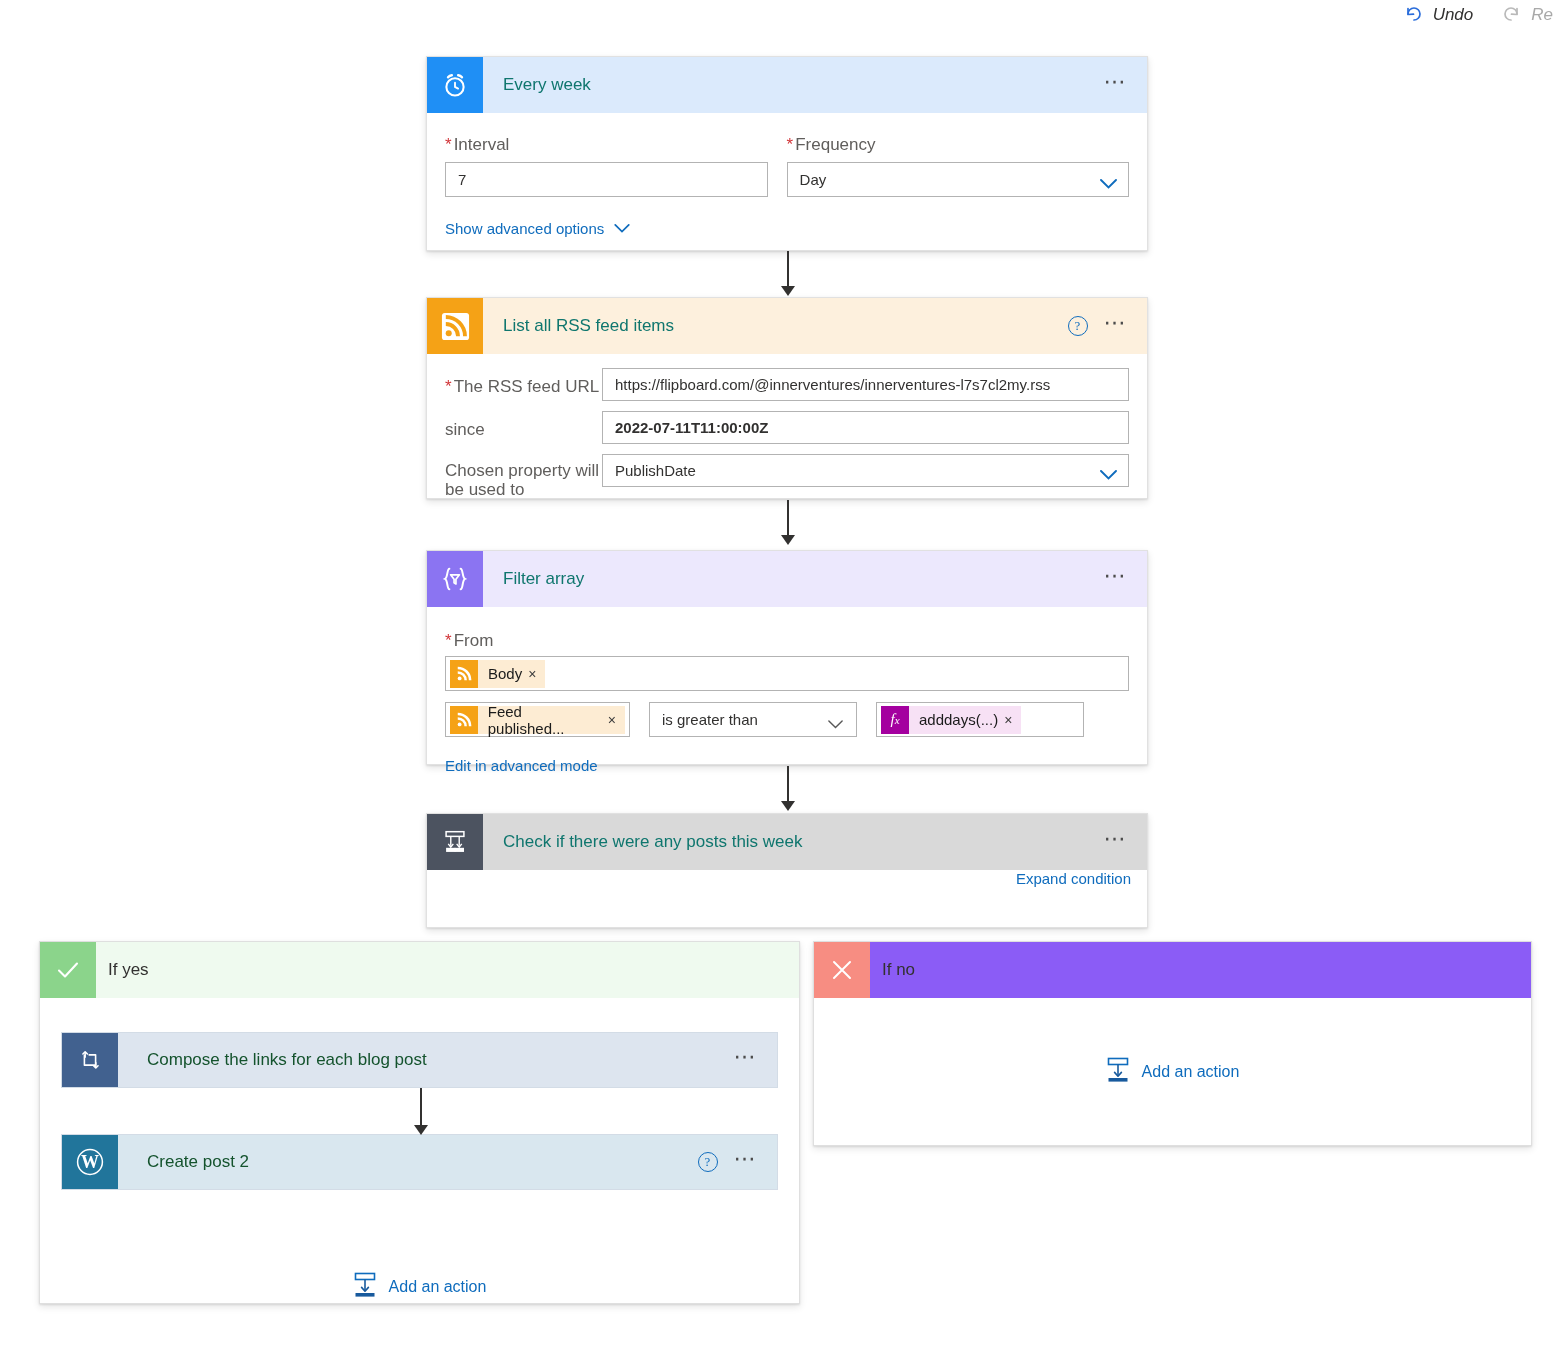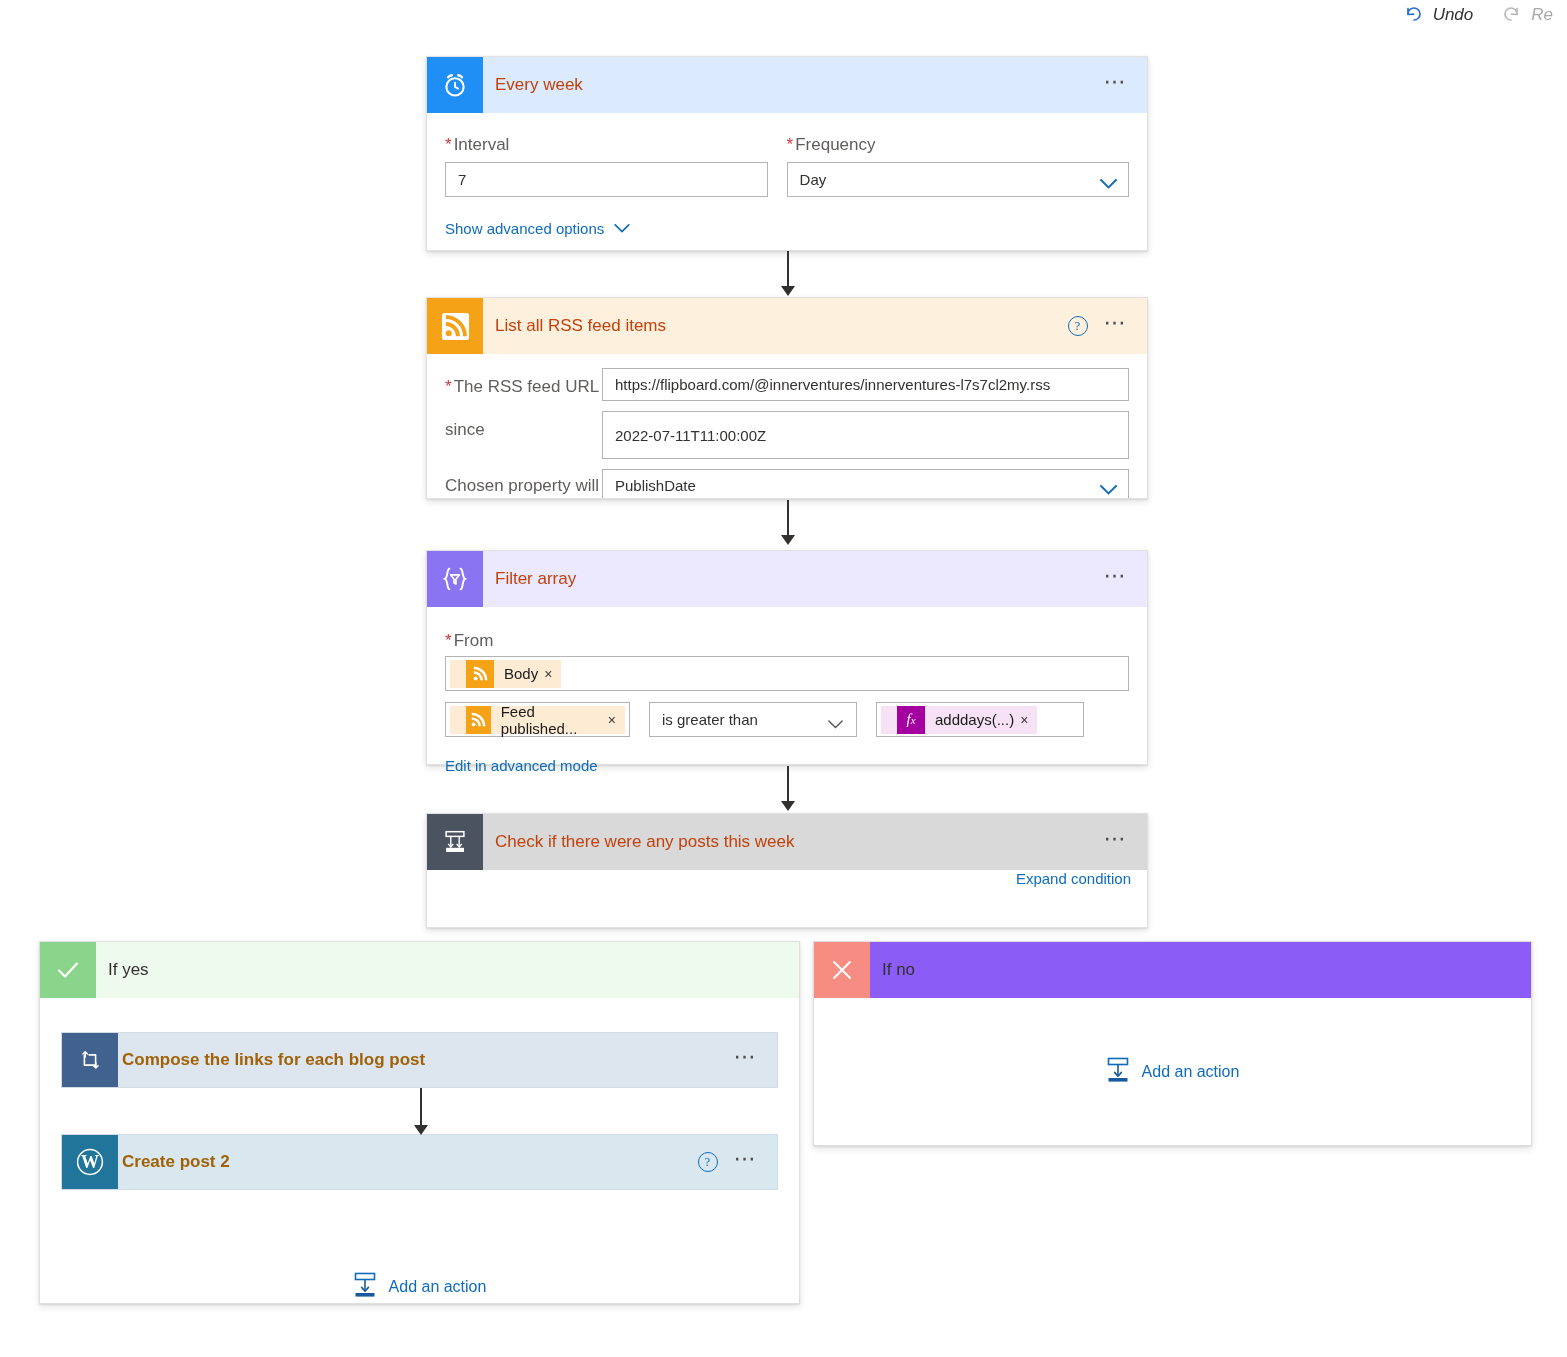--- a/index.html
+++ b/index.html
@@ -36,21 +36,21 @@
   .card-head {
     display: flex; align-items: stretch; height: 56px;
     position: relative;
   }
   .card-icon {
     width: 56px; min-width: 56px; height: 56px;
     display: flex; align-items: center; justify-content: center;
   }
   .card-title {
     flex: 1; display: flex; align-items: center;
-    font-size: 17px; color: #c2410c; padding-left: 12px;
+    font-size: 17px; color: #0f766e; padding-left: 20px;
   }
   .head-actions {
     display: flex; align-items: center; gap: 16px; padding-right: 18px;
   }
   .help-icon {
     width: 20px; height: 20px; border: 1.4px solid #0f6cbd; border-radius: 50%;
     color: #0f6cbd; font-size: 13px; line-height: 17px; text-align: center;
     font-family: "Liberation Serif", serif;
   }
   .ellipsis {
@@ -72,21 +72,21 @@
   .combo { position: relative; }
   .chev {
     position: absolute; right: 11px; top: 50%; transform: translateY(-50%);
     width: 17px; height: 10px;
   }
   .linkblue { color: #0f6cbd; font-size: 15px; }
   .link-row { display: flex; align-items: center; gap: 10px; }
 
   
   .token {
-    display: inline-flex; align-items: center; height: 28px; padding-left: 16px;
+    display: inline-flex; align-items: center; height: 28px;
   }
   .token-chip { display: inline-flex; align-items: center; height: 28px; }
   .tok-ico { width: 28px; height: 28px; display: flex; align-items: center; justify-content: center; }
   .tok-label { font-size: 15px; color: #1b1b1b; padding: 0 6px 0 10px; }
   .tok-x { font-size: 14px; color: #3b3b3b; padding-right: 9px; }
   .tok-rss { background: #fdecd3; }
   .tok-rss .tok-ico { background: #f5a216; }
   .tok-fx  { background: #f7e1f5; }
   .tok-fx  .tok-ico { background: #a4009f; color: #fff; font-style: italic; font-family: "Liberation Serif", serif; font-size: 15px; }
 
@@ -101,21 +101,21 @@
   }
   .branch-head { display: flex; align-items: stretch; height: 56px; }
   .branch-badge { width: 56px; min-width: 56px; display: flex; align-items: center; justify-content: center; }
   .branch-title { flex: 1; display: flex; align-items: center; font-size: 17px; color: #323130; padding-left: 12px; }
 
   .action-row {
     display: flex; align-items: stretch; height: 56px;
     border: 1px solid #d3dce6;
   }
   .action-icon { width: 56px; min-width: 56px; display: flex; align-items: center; justify-content: center; }
-  .action-title { flex: 1; display: flex; align-items: center; font-size: 17px; color: #a16207; padding-left: 4px; font-weight: bold; }
+  .action-title { flex: 1; display: flex; align-items: center; font-size: 17px; color: #14532d; padding-left: 29px; }
 
   .add-action { display: inline-flex; align-items: center; gap: 12px; color: #0f6cbd; font-size: 16px; }
 </style>
 </head>
 <body>
 
 <div class="canvas">
 
   <div class="topbar">
     <div class="tb-btn">
@@ -217,21 +217,21 @@
       <div style="display:flex; align-items:flex-start; margin-bottom:10px;">
         <div class="field-label" style="width:157px; padding-top:9px; margin:0;">
           <span class="req">*</span><span>The RSS feed URL</span>
         </div>
         <div class="txtbox" style="flex:1; height:33px;">
           <span>https://flipboard.com/@innerventures/innerventures-l7s7cl2my.rss</span>
         </div>
       </div>
       <div style="display:flex; align-items:flex-start; margin-bottom:10px;">
         <div class="field-label" style="width:157px; padding-top:9px; margin:0;">since</div>
-        <div class="txtbox" style="flex:1; height:48px;">
+        <div class="txtbox" style="flex:1; height:33px;font-weight:bold;">
           <span>2022-07-11T11:00:00Z</span>
         </div>
       </div>
       <div style="display:flex; align-items:flex-start;">
         <div class="field-label" style="width:157px; padding-top:7px; margin:0; line-height:19px;">Chosen property will be used to determine which it</div>
         <div class="txtbox combo" style="flex:1; height:33px;">
           <span>PublishDate</span>
           <span class="chev">
             <svg width="17" height="10" viewBox="0 0 17 10">
                 <path d="M1 1 L8.5 8.5 L16 1" fill="none" stroke="#0f6cbd" stroke-width="1.9" stroke-linecap="round"></path>

